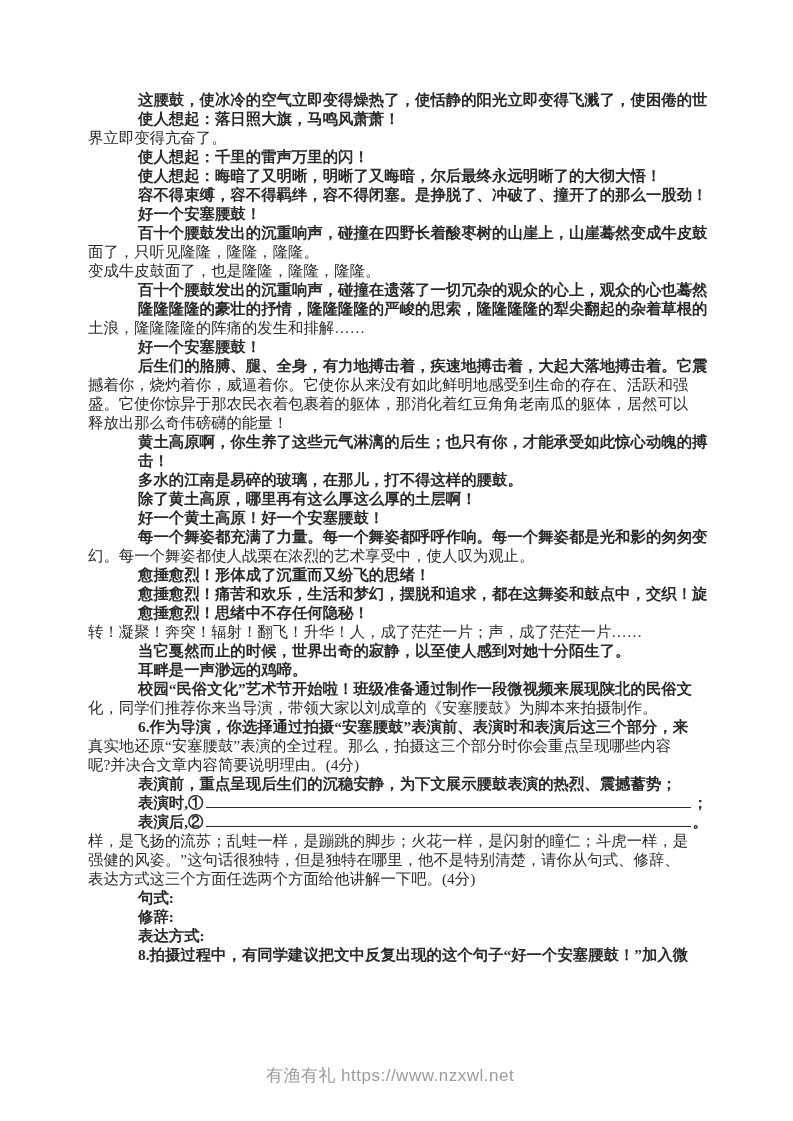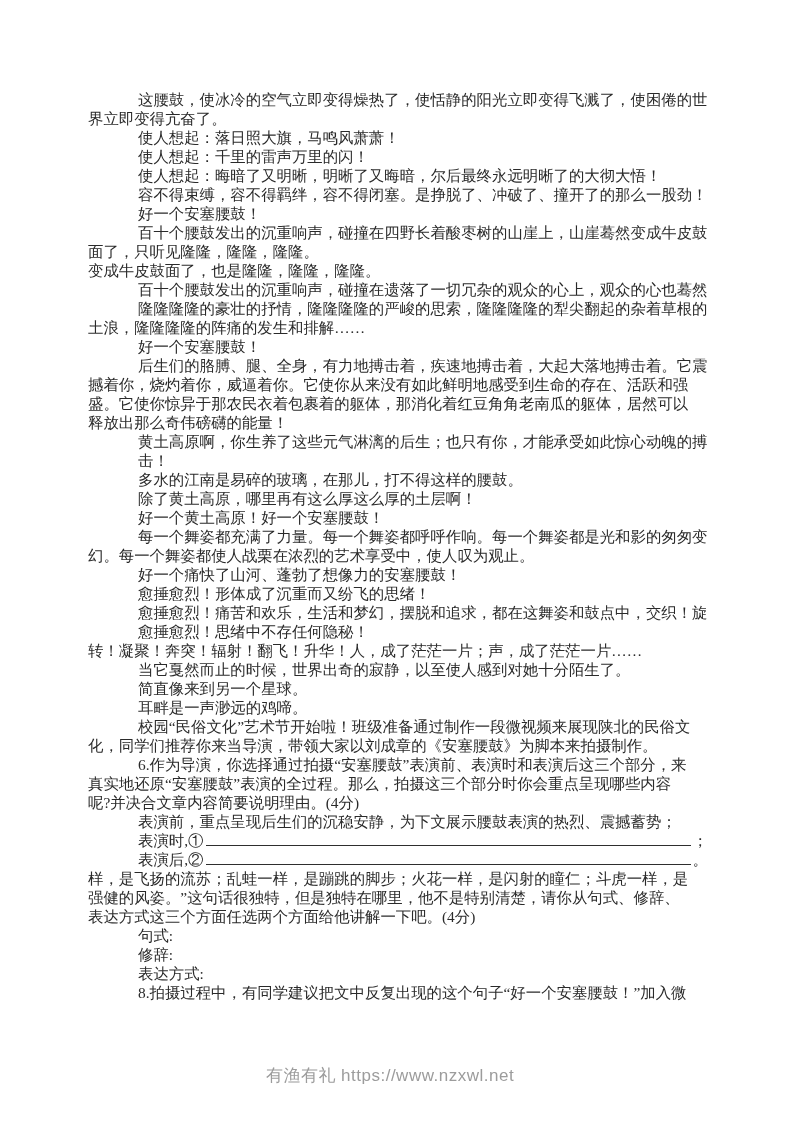--- a/index.html
+++ b/index.html
@@ -11,21 +11,21 @@
   }
   .doc {
     position: absolute;
     left: 88px; top: 90px;
     width: 620px;
     font-size: 15.4px;
     line-height: 19px;
     overflow: hidden;
   }
   .line { white-space: nowrap; height: 19px; }
-  .line.indent { padding-left: 50px; }
+  .line.indent { padding-left: 50px; font-weight: bold; }
   .blank-row { display: flex; align-items: flex-start; }
   .blank-label { white-space: nowrap; }
   .blank-line {
     flex: 1 1 auto;
     border-bottom: 1px solid #2e2e2e;
     height: 14px;
     margin: 0 2px 2px 3px;
   }
   .blank-tail { white-space: nowrap; }
   .footer {
@@ -36,22 +36,22 @@
     font-size: 17px;
     color: #9c9c9c;
     letter-spacing: 0.5px;
   }
 </style>
 </head>
 <body>
 
 <div class="doc">
     <div class="line indent">这腰鼓，使冰冷的空气立即变得燥热了，使恬静的阳光立即变得飞溅了，使困倦的世</div>
+    <div class="line indent">使人想起：落日照大旗，马鸣风萧萧！</div>
     <div class="line">界立即变得亢奋了。</div>
-    <div class="line indent">使人想起：落日照大旗，马鸣风萧萧！</div>
     <div class="line indent">使人想起：千里的雷声万里的闪！</div>
     <div class="line indent">使人想起：晦暗了又明晰，明晰了又晦暗，尔后最终永远明晰了的大彻大悟！</div>
     <div class="line indent">容不得束缚，容不得羁绊，容不得闭塞。是挣脱了、冲破了、撞开了的那么一股劲！</div>
     <div class="line indent">好一个安塞腰鼓！</div>
     <div class="line indent">百十个腰鼓发出的沉重响声，碰撞在四野长着酸枣树的山崖上，山崖蓦然变成牛皮鼓</div>
     <div class="line">面了，只听见隆隆，隆隆，隆隆。</div>
     <div class="line">变成牛皮鼓面了，也是隆隆，隆隆，隆隆。</div>
     <div class="line indent">百十个腰鼓发出的沉重响声，碰撞在遗落了一切冗杂的观众的心上，观众的心也蓦然</div>
     <div class="line indent">隆隆隆隆的豪壮的抒情，隆隆隆隆的严峻的思索，隆隆隆隆的犁尖翻起的杂着草根的</div>
     <div class="line">土浪，隆隆隆隆的阵痛的发生和排解……</div>
@@ -60,27 +60,25 @@
     <div class="line">撼着你，烧灼着你，威逼着你。它使你从来没有如此鲜明地感受到生命的存在、活跃和强</div>
     <div class="line">盛。它使你惊异于那农民衣着包裹着的躯体，那消化着红豆角角老南瓜的躯体，居然可以</div>
     <div class="line">释放出那么奇伟磅礴的能量！</div>
     <div class="line indent">黄土高原啊，你生养了这些元气淋漓的后生；也只有你，才能承受如此惊心动魄的搏</div>
     <div class="line indent">击！</div>
     <div class="line indent">多水的江南是易碎的玻璃，在那儿，打不得这样的腰鼓。</div>
     <div class="line indent">除了黄土高原，哪里再有这么厚这么厚的土层啊！</div>
     <div class="line indent">好一个黄土高原！好一个安塞腰鼓！</div>
     <div class="line indent">每一个舞姿都充满了力量。每一个舞姿都呼呼作响。每一个舞姿都是光和影的匆匆变</div>
     <div class="line">幻。每一个舞姿都使人战栗在浓烈的艺术享受中，使人叹为观止。</div>
-    <div class="line indent">好一个痛快了山河、蓬勃了想像力的安塞腰鼓！</div>
     <div class="line indent">愈捶愈烈！形体成了沉重而又纷飞的思绪！</div>
     <div class="line indent">愈捶愈烈！痛苦和欢乐，生活和梦幻，摆脱和追求，都在这舞姿和鼓点中，交织！旋</div>
     <div class="line indent">愈捶愈烈！思绪中不存任何隐秘！</div>
     <div class="line">转！凝聚！奔突！辐射！翻飞！升华！人，成了茫茫一片；声，成了茫茫一片……</div>
     <div class="line indent">当它戛然而止的时候，世界出奇的寂静，以至使人感到对她十分陌生了。</div>
-    <div class="line indent">简直像来到另一个星球。</div>
     <div class="line indent">耳畔是一声渺远的鸡啼。</div>
     <div class="line indent">校园“民俗文化”艺术节开始啦！班级准备通过制作一段微视频来展现陕北的民俗文</div>
     <div class="line">化，同学们推荐你来当导演，带领大家以刘成章的《安塞腰鼓》为脚本来拍摄制作。</div>
     <div class="line indent">6.作为导演，你选择通过拍摄“安塞腰鼓”表演前、表演时和表演后这三个部分，来</div>
     <div class="line">真实地还原“安塞腰鼓”表演的全过程。那么，拍摄这三个部分时你会重点呈现哪些内容</div>
     <div class="line">呢?并决合文章内容简要说明理由。(4分)</div>
     <div class="line indent">表演前，重点呈现后生们的沉稳安静，为下文展示腰鼓表演的热烈、震撼蓄势；</div>
     <div class="line indent blank-row">
       <span class="blank-label">表演时,①</span>
       <span class="blank-line"></span>

